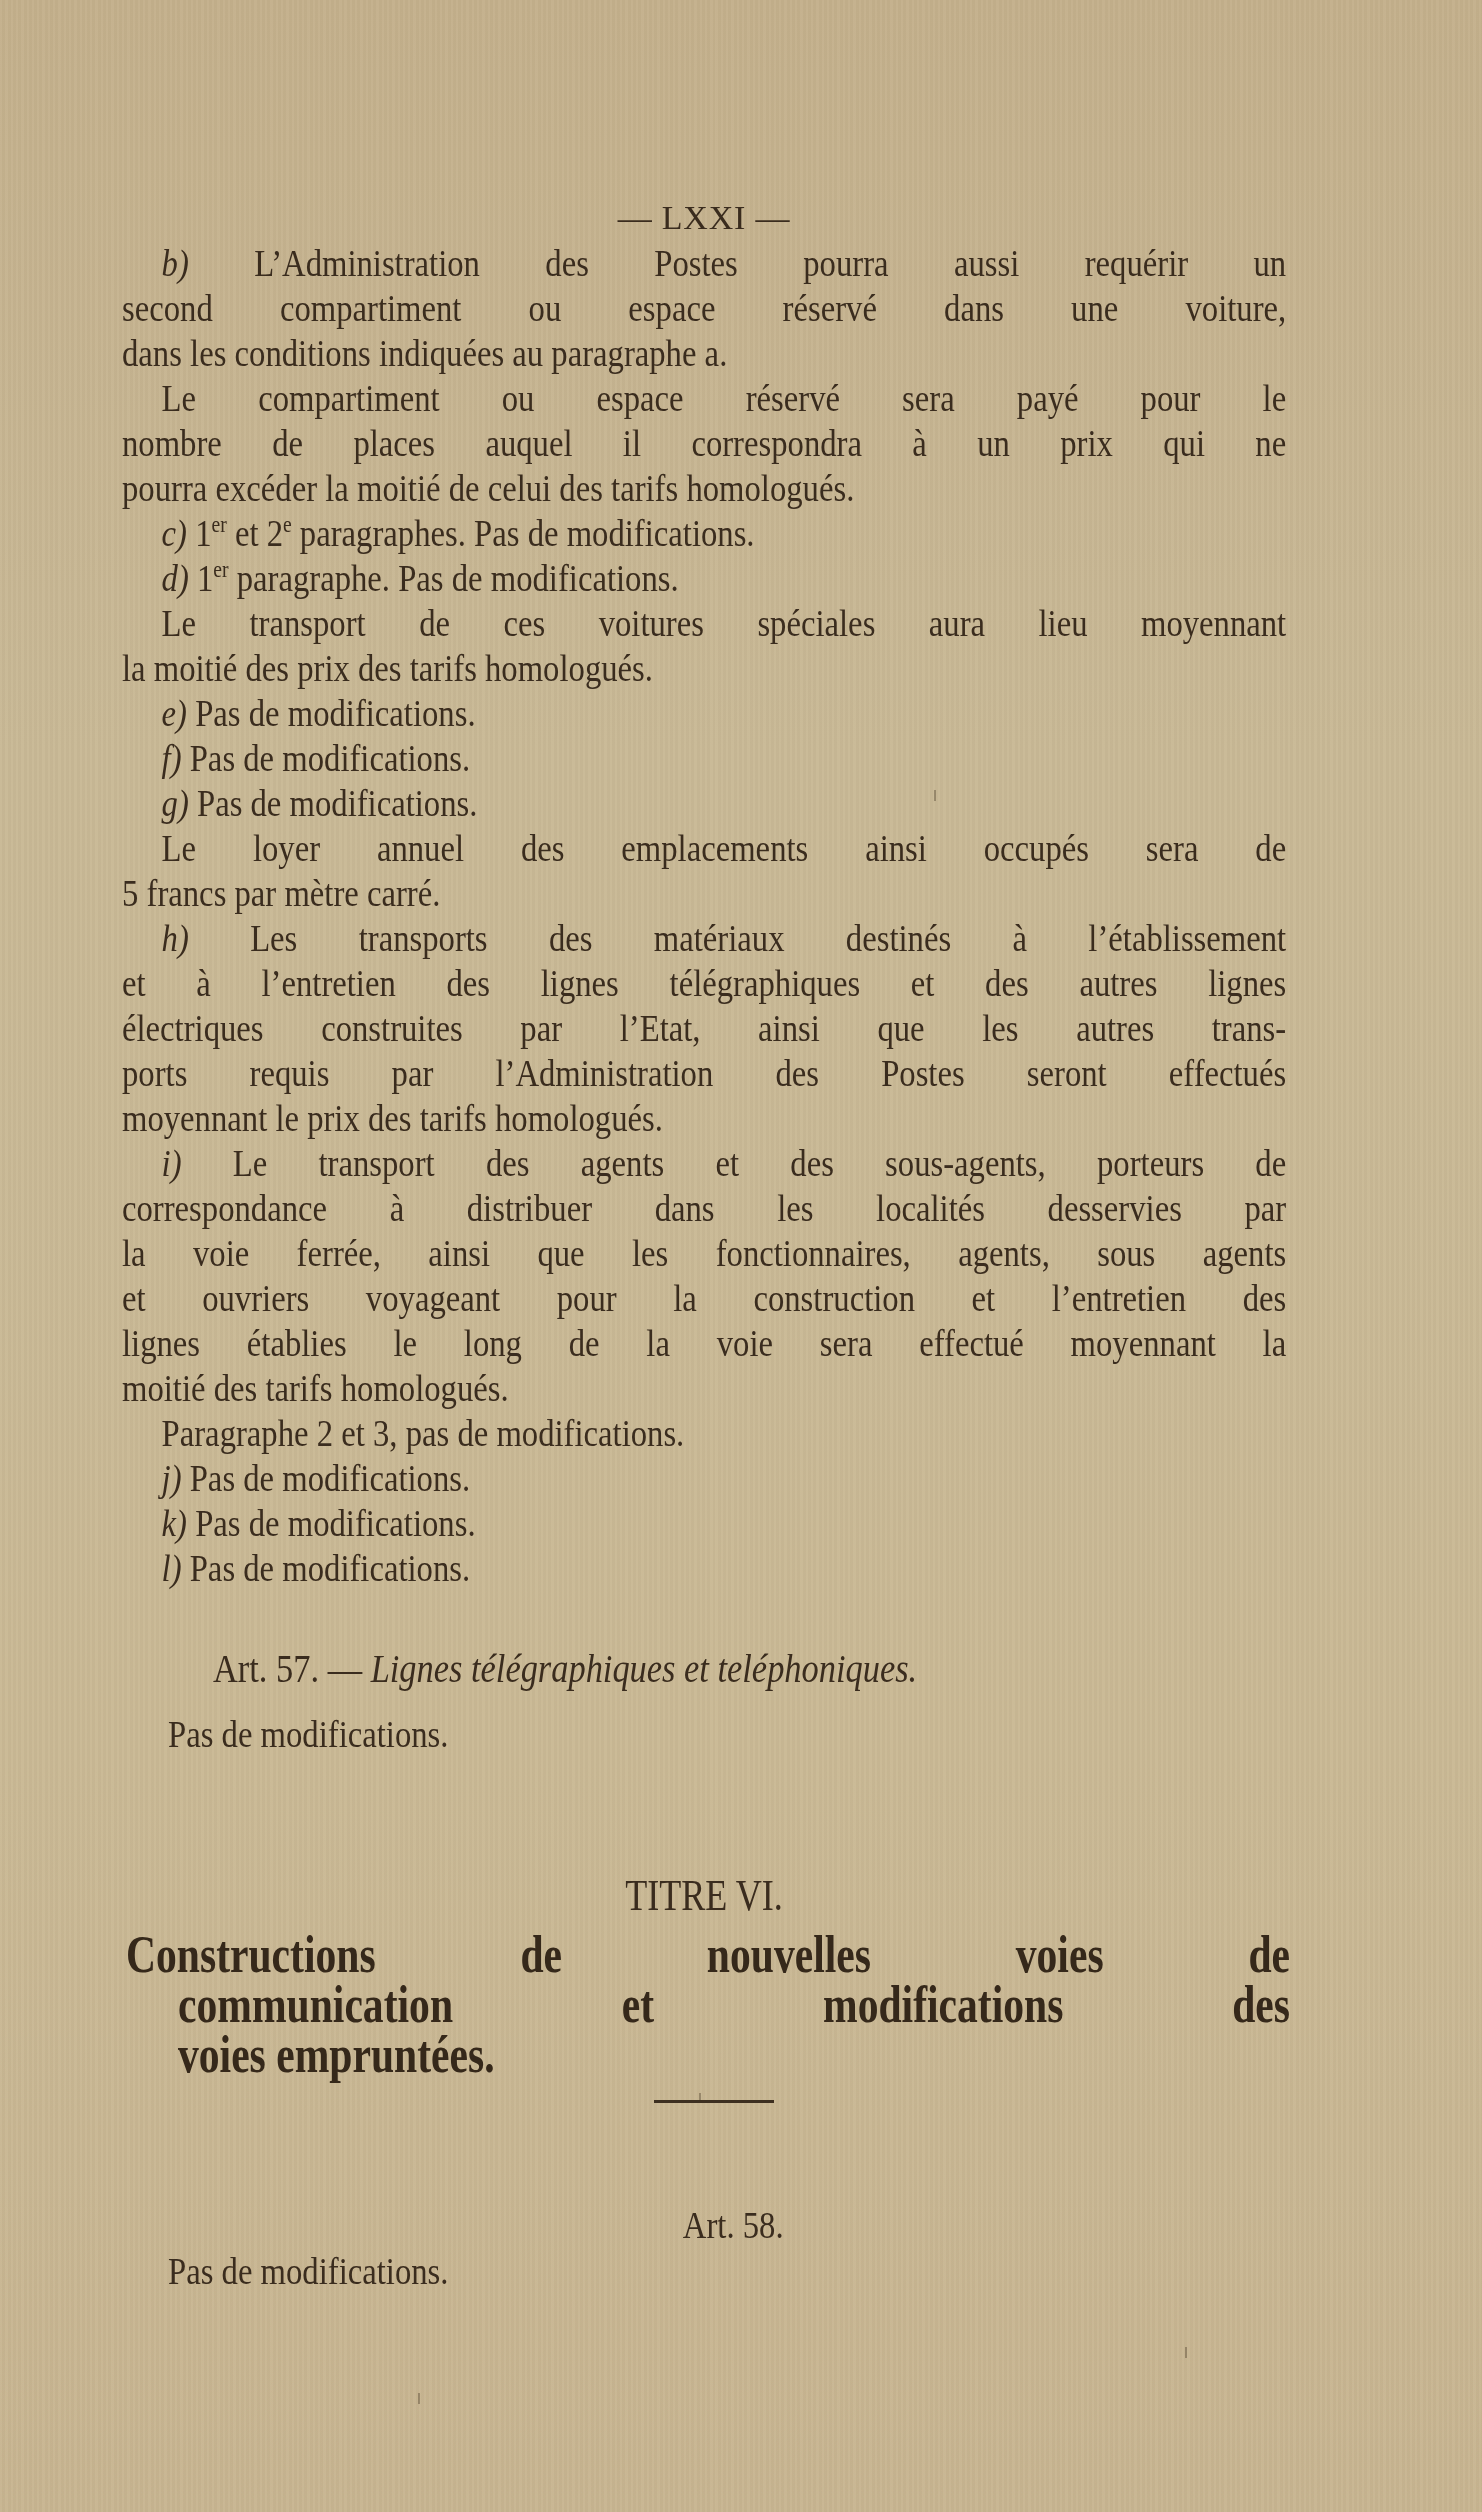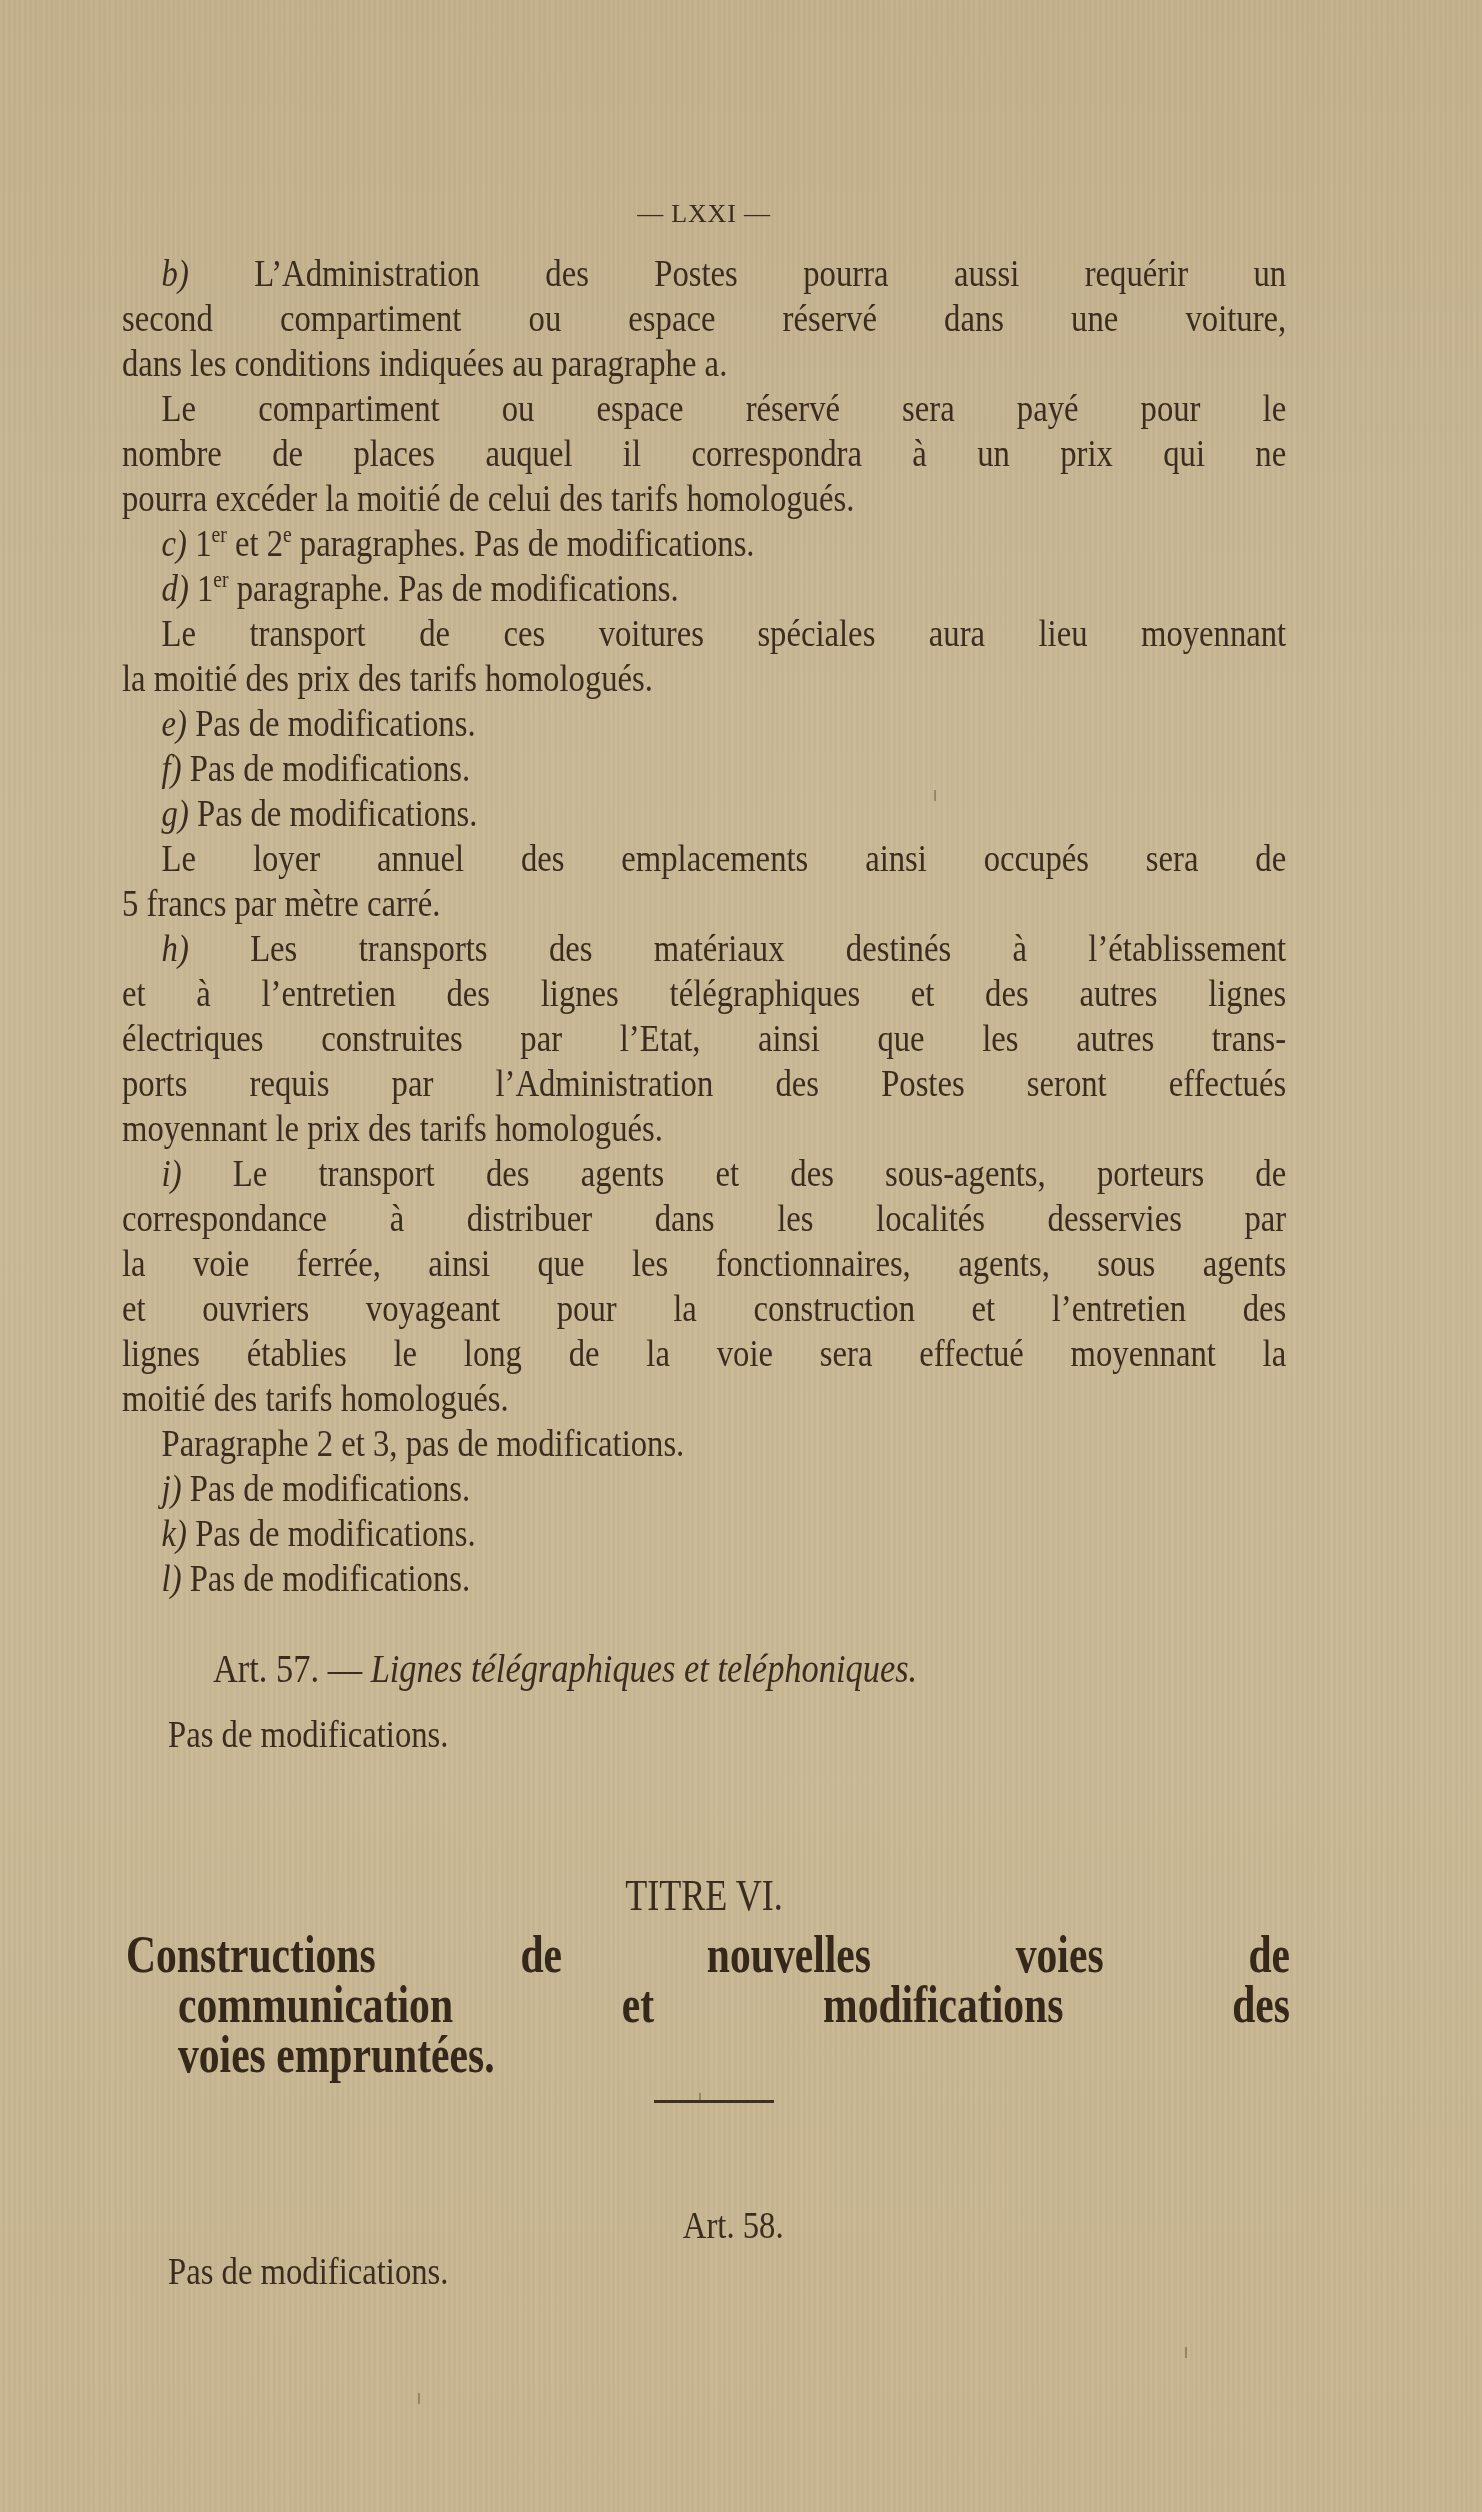--- a/index.html
+++ b/index.html
@@ -23,27 +23,27 @@
     left: 122px;
     top: 0;
     width: 1164px;
   }
   .folio {
     position: absolute;
     top: 199px;
     left: 0;
     width: 1164px;
     text-align: center;
-    font-size: 26px;
+    font-size: 34px;
     letter-spacing: 0.8px;
     color: #3a2c1e;
   }
   .body-text {
     position: absolute;
-    top: 251px;
+    top: 241px;
     left: 0;
     width: 1164px;
   }
   .line {
     font-size: 38px;
     line-height: 45px;
     height: 45px;
     white-space: nowrap;
     transform-origin: left center;
     transform: scaleX(0.86);

